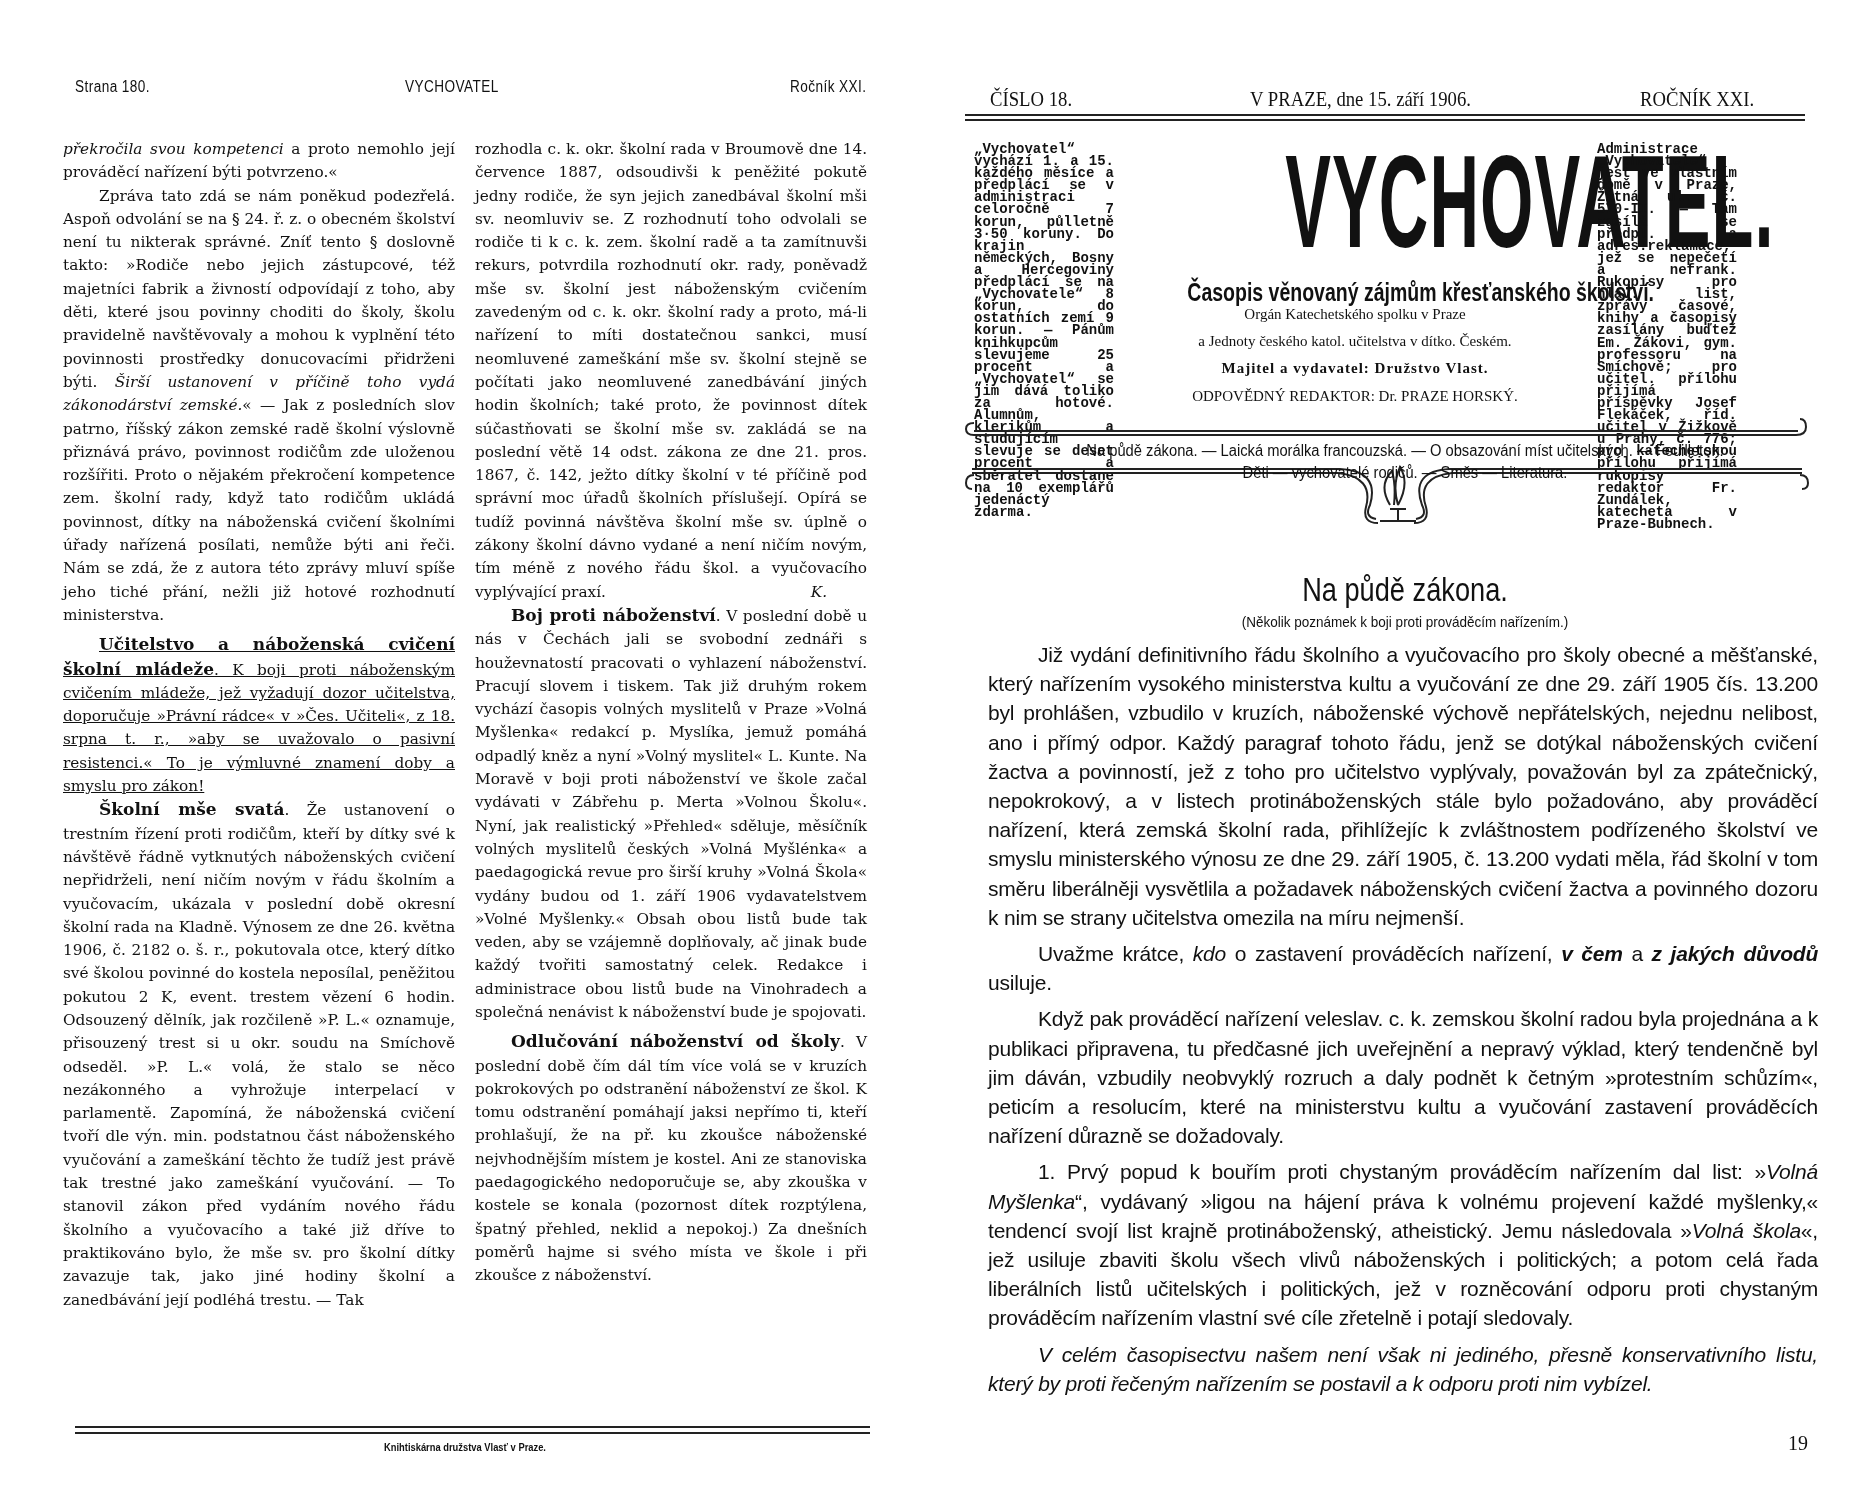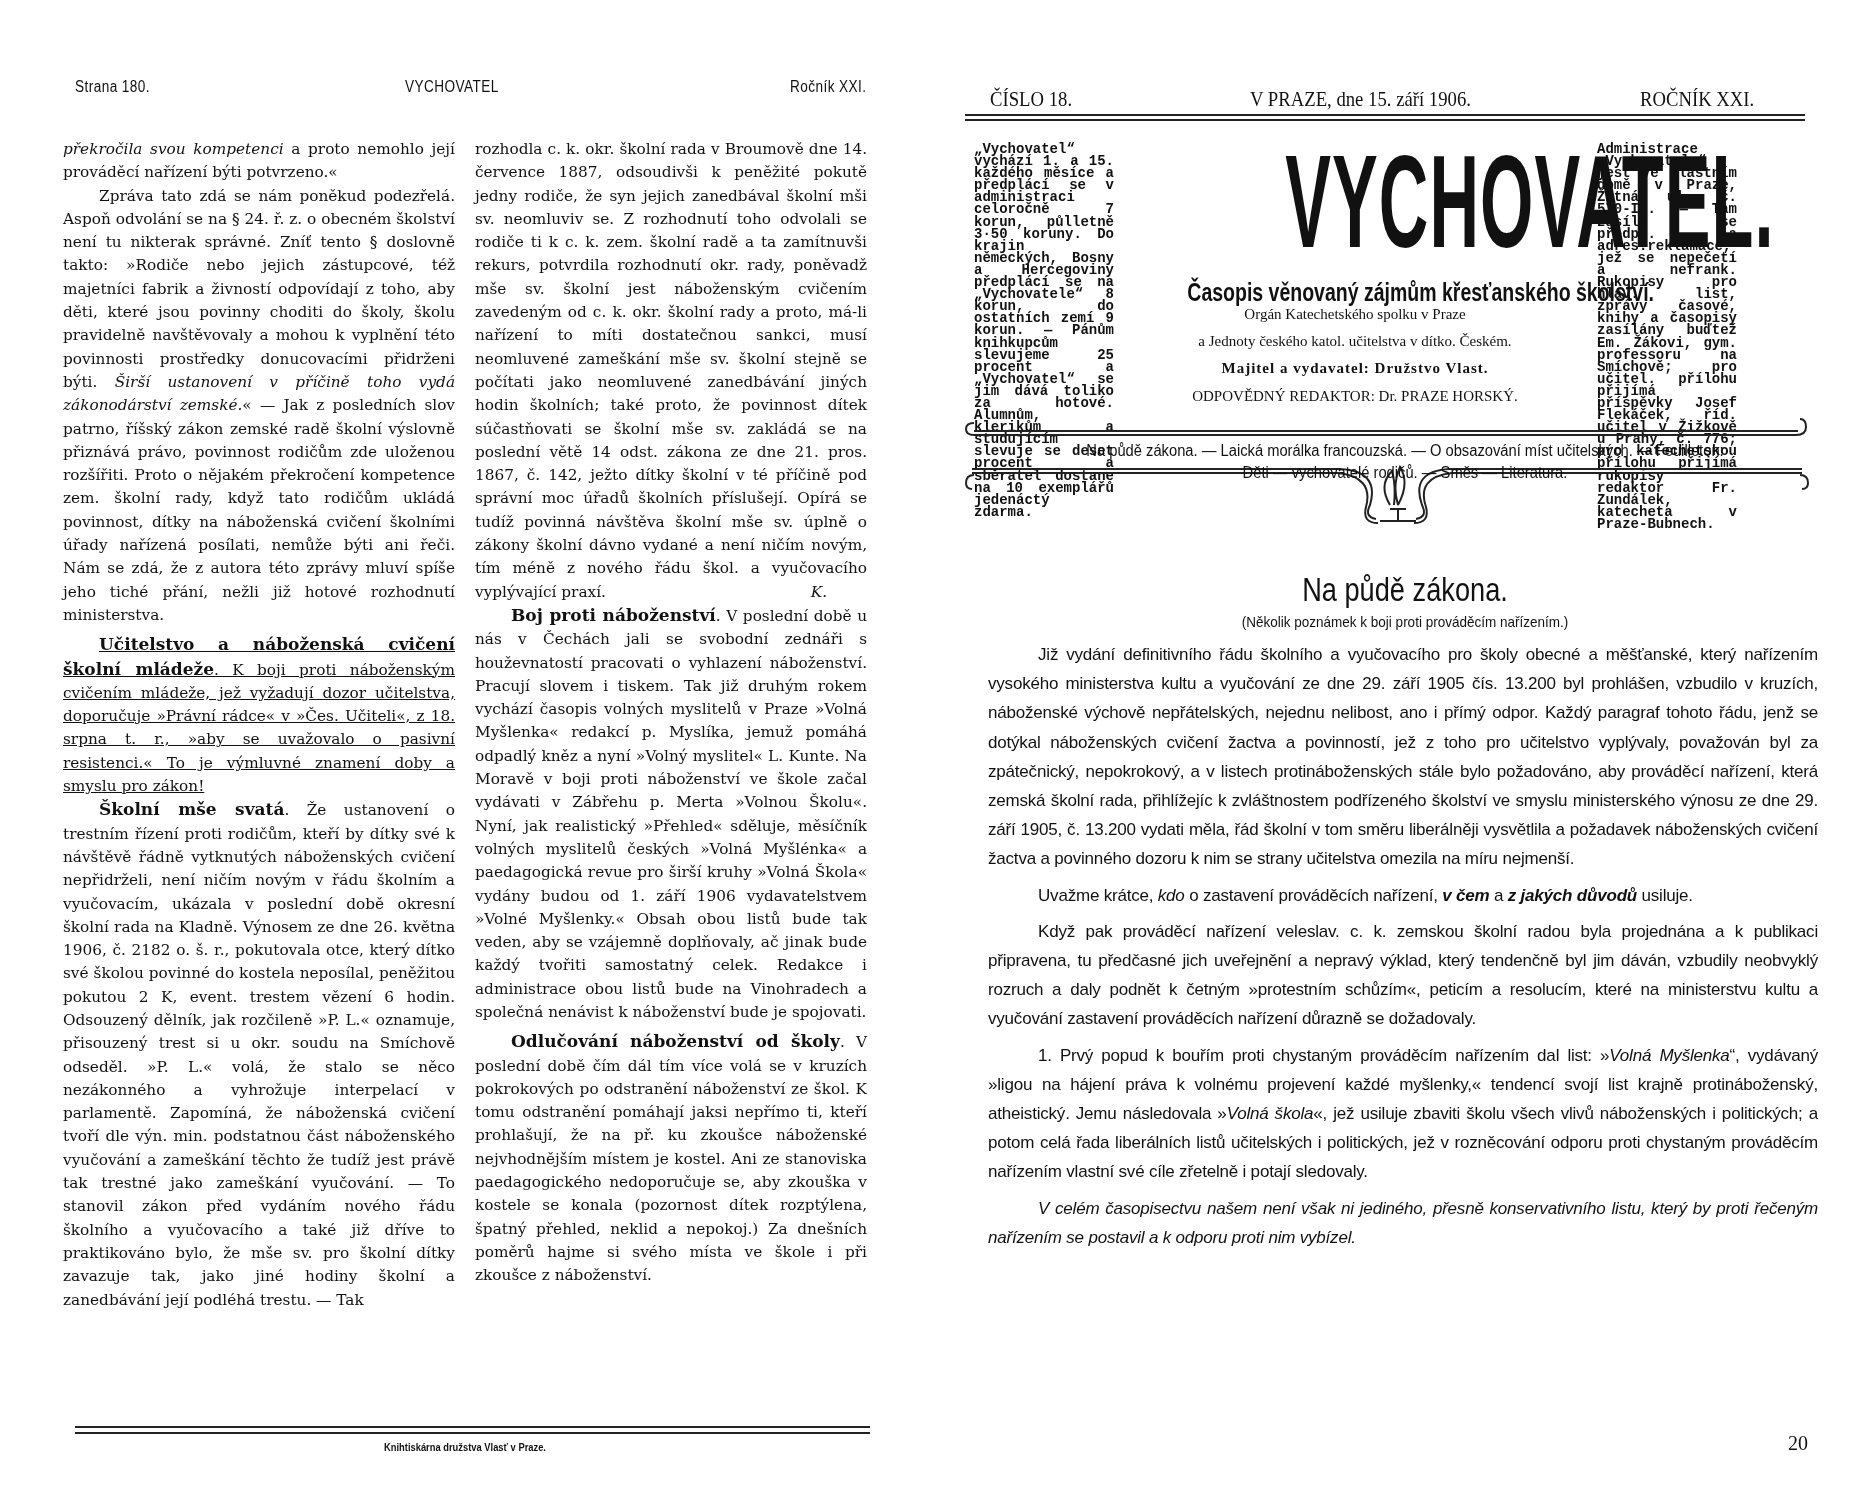--- a/index.html
+++ b/index.html
@@ -17,21 +17,21 @@
   .imprint{position:absolute;top:1441px;left:0;width:930px;text-align:center;font-family:"Liberation Sans",sans-serif;font-weight:bold;font-size:11px;transform:scaleX(0.85);}
   
   .rhead{position:absolute;top:86px;font-family:"Liberation Serif",serif;font-size:22px;transform:scaleX(0.85);transform-origin:left;}
   .sidebox{position:absolute;font-family:Liberation Mono, monospace;font-weight:bold;font-size:14px;line-height:12.1px;text-align:justify;}
   .mast{position:absolute;left:198px;top:143px;width:530px;text-align:center;font-family:"Liberation Sans",sans-serif;font-weight:bold;font-size:132px;line-height:118px;letter-spacing:2px;transform:scaleX(0.52);transform-origin:center;white-space:nowrap;}
   .tagline{position:absolute;left:180px;top:278px;width:430px;text-align:center;font-family:"Liberation Sans",sans-serif;font-weight:bold;font-size:25px;transform:scaleX(0.78);transform-origin:center;white-space:nowrap;}
   .cline{position:absolute;left:150px;width:490px;text-align:center;font-family:"Liberation Serif",serif;font-size:15px;}
   .toc{position:absolute;left:0;top:440px;width:890px;text-align:center;font-family:"Liberation Sans",sans-serif;font-size:16px;line-height:22px;transform:scaleX(0.92);}
   .title{position:absolute;left:0;top:570px;width:890px;text-align:center;font-family:"Liberation Sans",sans-serif;font-size:34px;transform:scaleX(0.8);}
   .subtitle{position:absolute;left:0;top:613px;width:890px;text-align:center;font-family:"Liberation Sans",sans-serif;font-size:15px;transform:scaleX(0.9);}
-  .body{position:absolute;left:0;top:640px;width:830px;font-family:"Liberation Sans",sans-serif;font-size:17px;line-height:29.2px;text-align:justify;letter-spacing:-0.2px;}
+  .body{position:absolute;left:0;top:640px;width:830px;font-family:"Liberation Sans",sans-serif;font-size:21px;line-height:29.2px;text-align:justify;letter-spacing:-0.2px;}
   .body p{margin:0 0 7px 0;text-indent:50px;}
   .pnum{position:absolute;left:828px;top:1432px;font-family:"Liberation Serif",serif;font-size:20px;}
   svg{position:absolute;}
 </style>
 </head>
 <body>
 
 <div class="page left">
   <span class="runhead" style="left:75px;">Strana 180.</span>
   <span class="runhead" style="left:405px;">VYCHOVATEL</span>
@@ -91,14 +91,14 @@
   <div class="subtitle">(Několik poznámek k boji proti prováděcím nařízením.)</div>
 
   <div class="body" style="left:28px;">
     <p>Již vydání definitivního řádu školního a vyučovacího pro školy obecné a měšťanské, který nařízením vysokého ministerstva kultu a vyučování ze dne 29. září 1905 čís. 13.200 byl prohlášen, vzbudilo v kruzích, náboženské výchově nepřátelských, nejednu nelibost, ano i přímý odpor. Každý paragraf tohoto řádu, jenž se dotýkal náboženských cvičení žactva a povinností, jež z toho pro učitelstvo vyplývaly, považován byl za zpátečnický, nepokrokový, a v listech protináboženských stále bylo požadováno, aby prováděcí nařízení, která zemská školní rada, přihlížejíc k zvláštnostem podřízeného školství ve smyslu ministerského výnosu ze dne 29. září 1905, č. 13.200 vydati měla, řád školní v tom směru liberálněji vysvětlila a požadavek náboženských cvičení žactva a povinného dozoru k nim se strany učitelstva omezila na míru nejmenší.</p>
     <p><span>Uvažme krátce, </span><span class="it">kdo</span><span> o zastavení prováděcích nařízení, </span><span class="it" style="font-weight:bold;">v čem</span><span> a </span><span class="it" style="font-weight:bold;">z jakých důvodů</span><span> usiluje.</span></p>
     <p>Když pak prováděcí nařízení veleslav. c. k. zemskou školní radou byla projednána a k publikaci připravena, tu předčasné jich uveřejnění a nepravý výklad, který tendenčně byl jim dáván, vzbudily neobvyklý rozruch a daly podnět k četným »protestním schůzím«, peticím a resolucím, které na ministerstvu kultu a vyučování zastavení prováděcích nařízení důrazně se dožadovaly.</p>
     <p><span>1. Prvý popud k bouřím proti chystaným prováděcím nařízením dal list: »</span><span class="it">Volná Myšlenka</span><span>“, vydávaný »ligou na hájení práva k volnému projevení každé myšlenky,« tendencí svojí list krajně protináboženský, atheistický. Jemu následovala »</span><span class="it">Volná škola</span><span>«, jež usiluje zbaviti školu všech vlivů náboženských i politických; a potom celá řada liberálních listů učitelských i politických, jež v rozněcování odporu proti chystaným prováděcím nařízením vlastní své cíle zřetelně i potají sledovaly.</span></p>
     <p class="it">V celém časopisectvu našem není však ni jediného, přesně konservativního listu, který by proti řečeným nařízením se postavil a k odporu proti nim vybízel.</p>
   </div>
 
-  <div class="pnum">20</div>
+  <div class="pnum">19</div>
 </div>
 
 </body></html>

